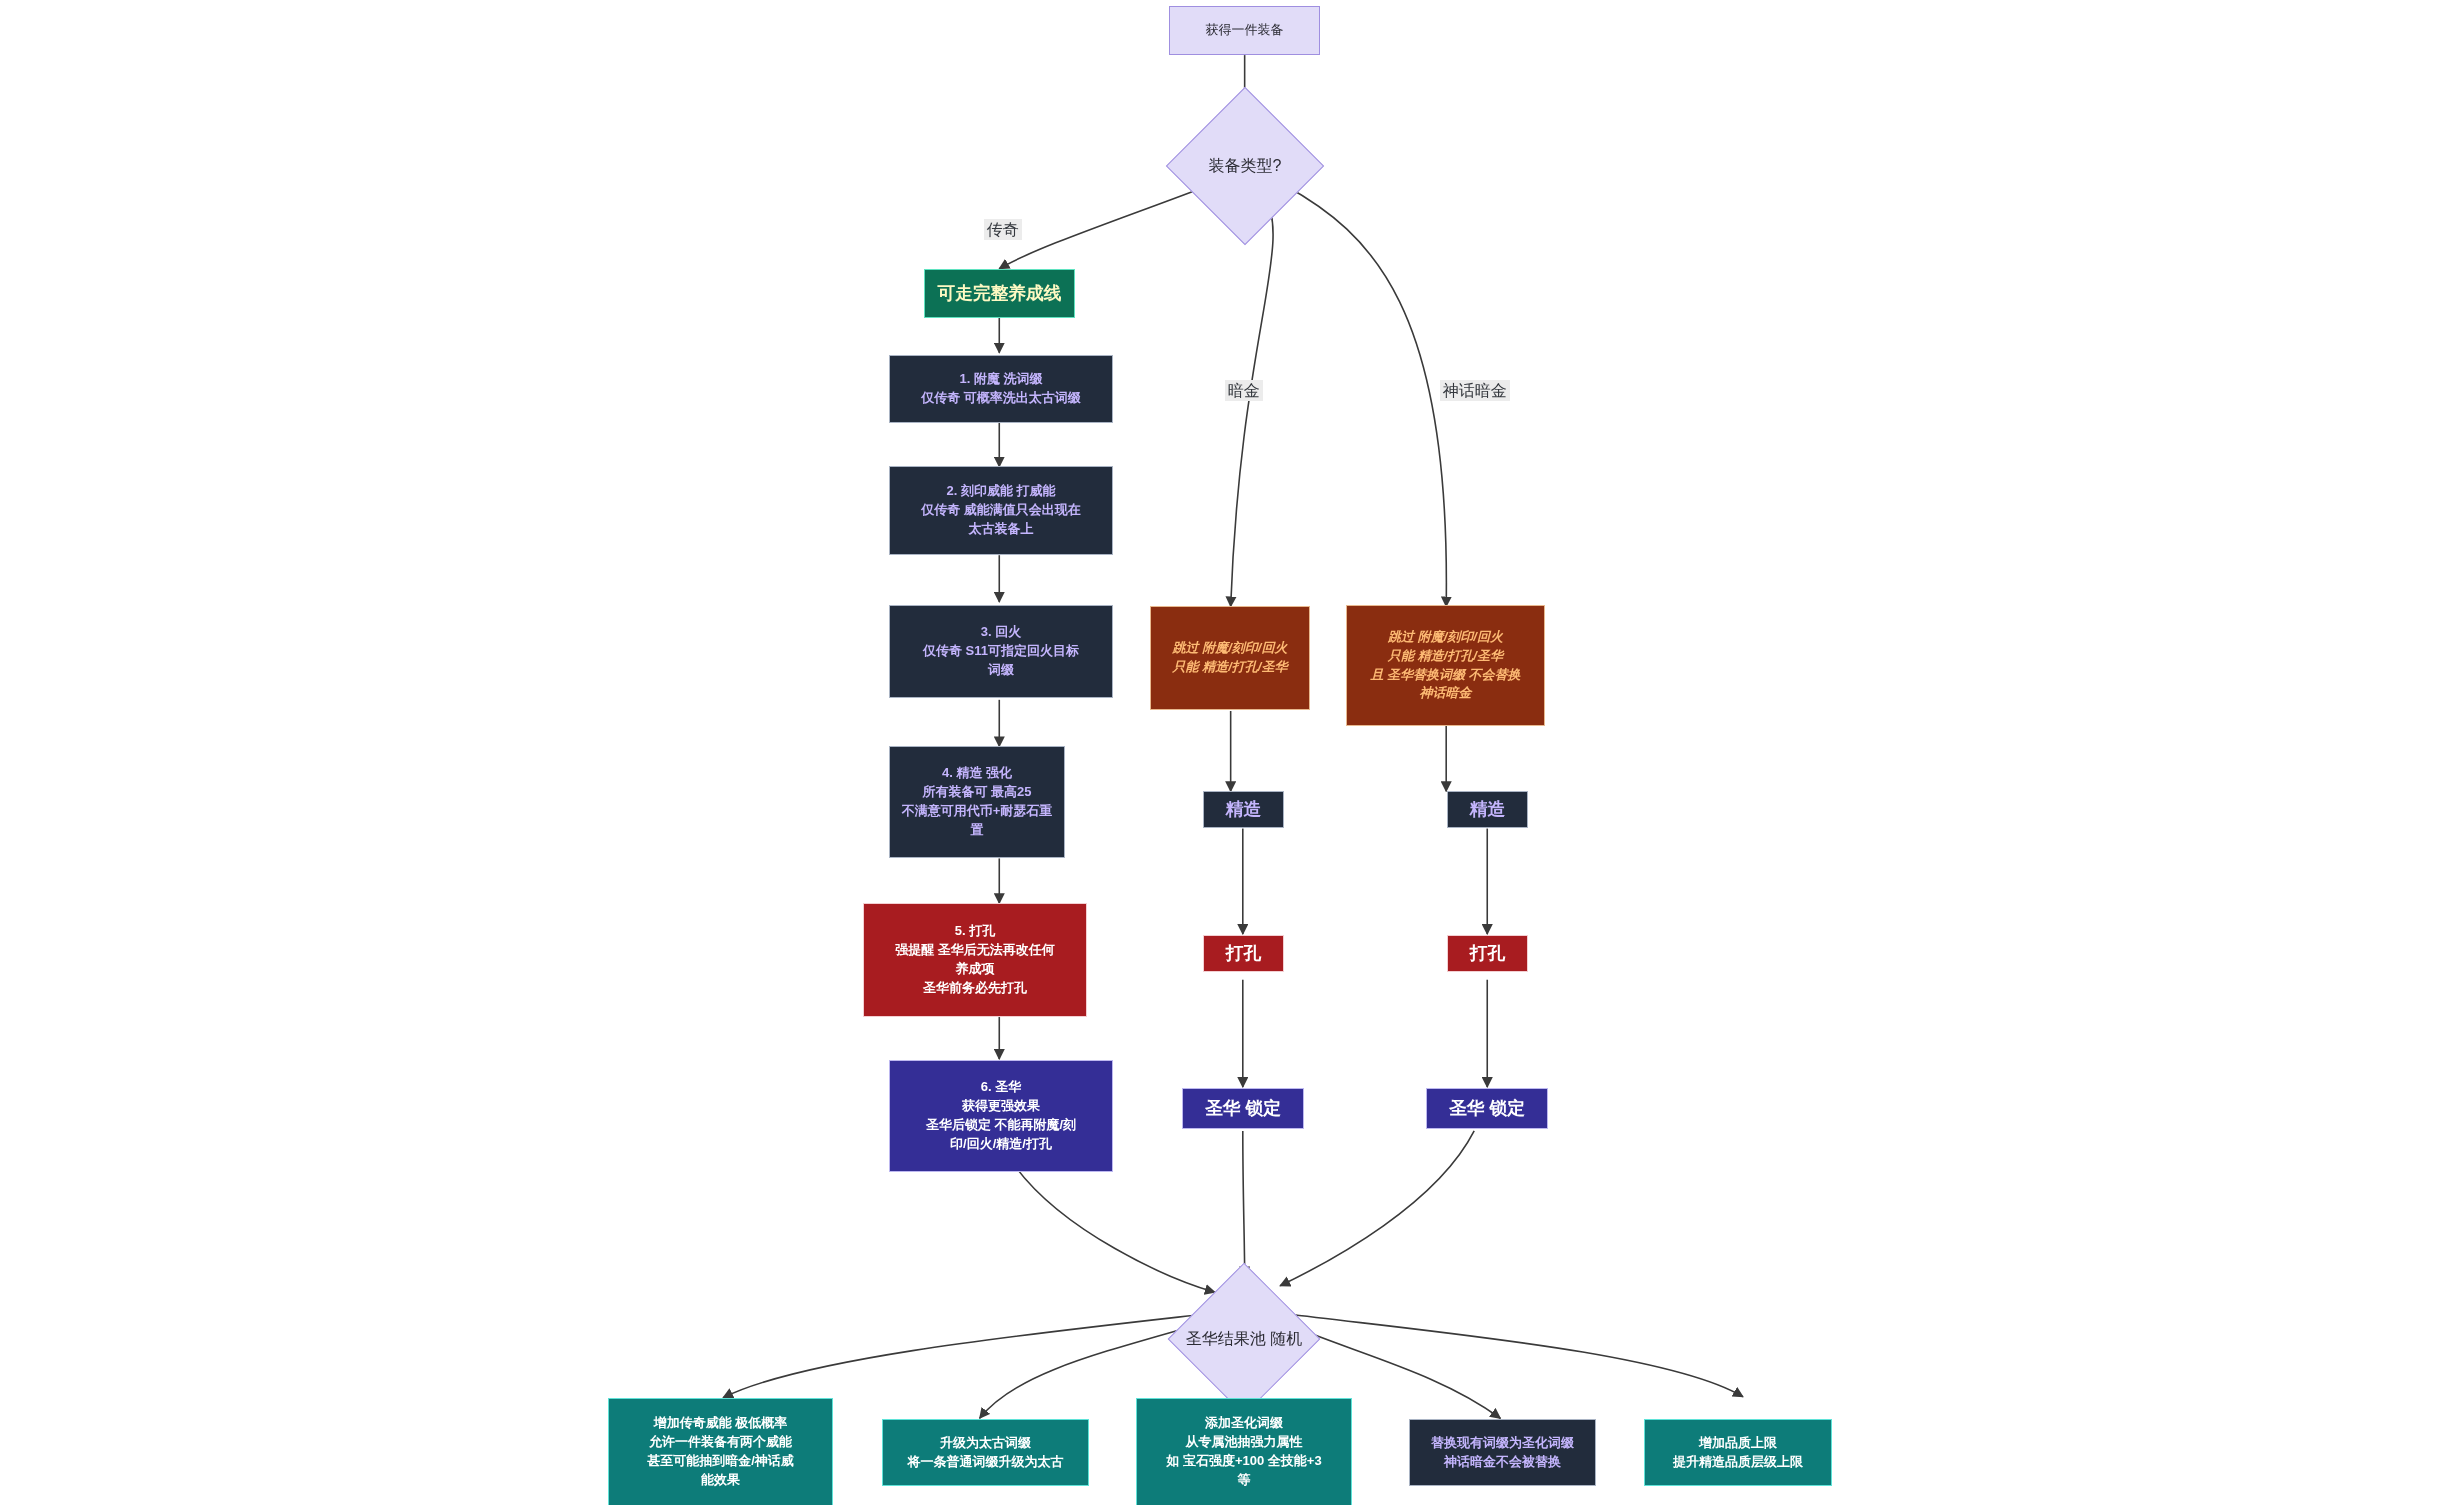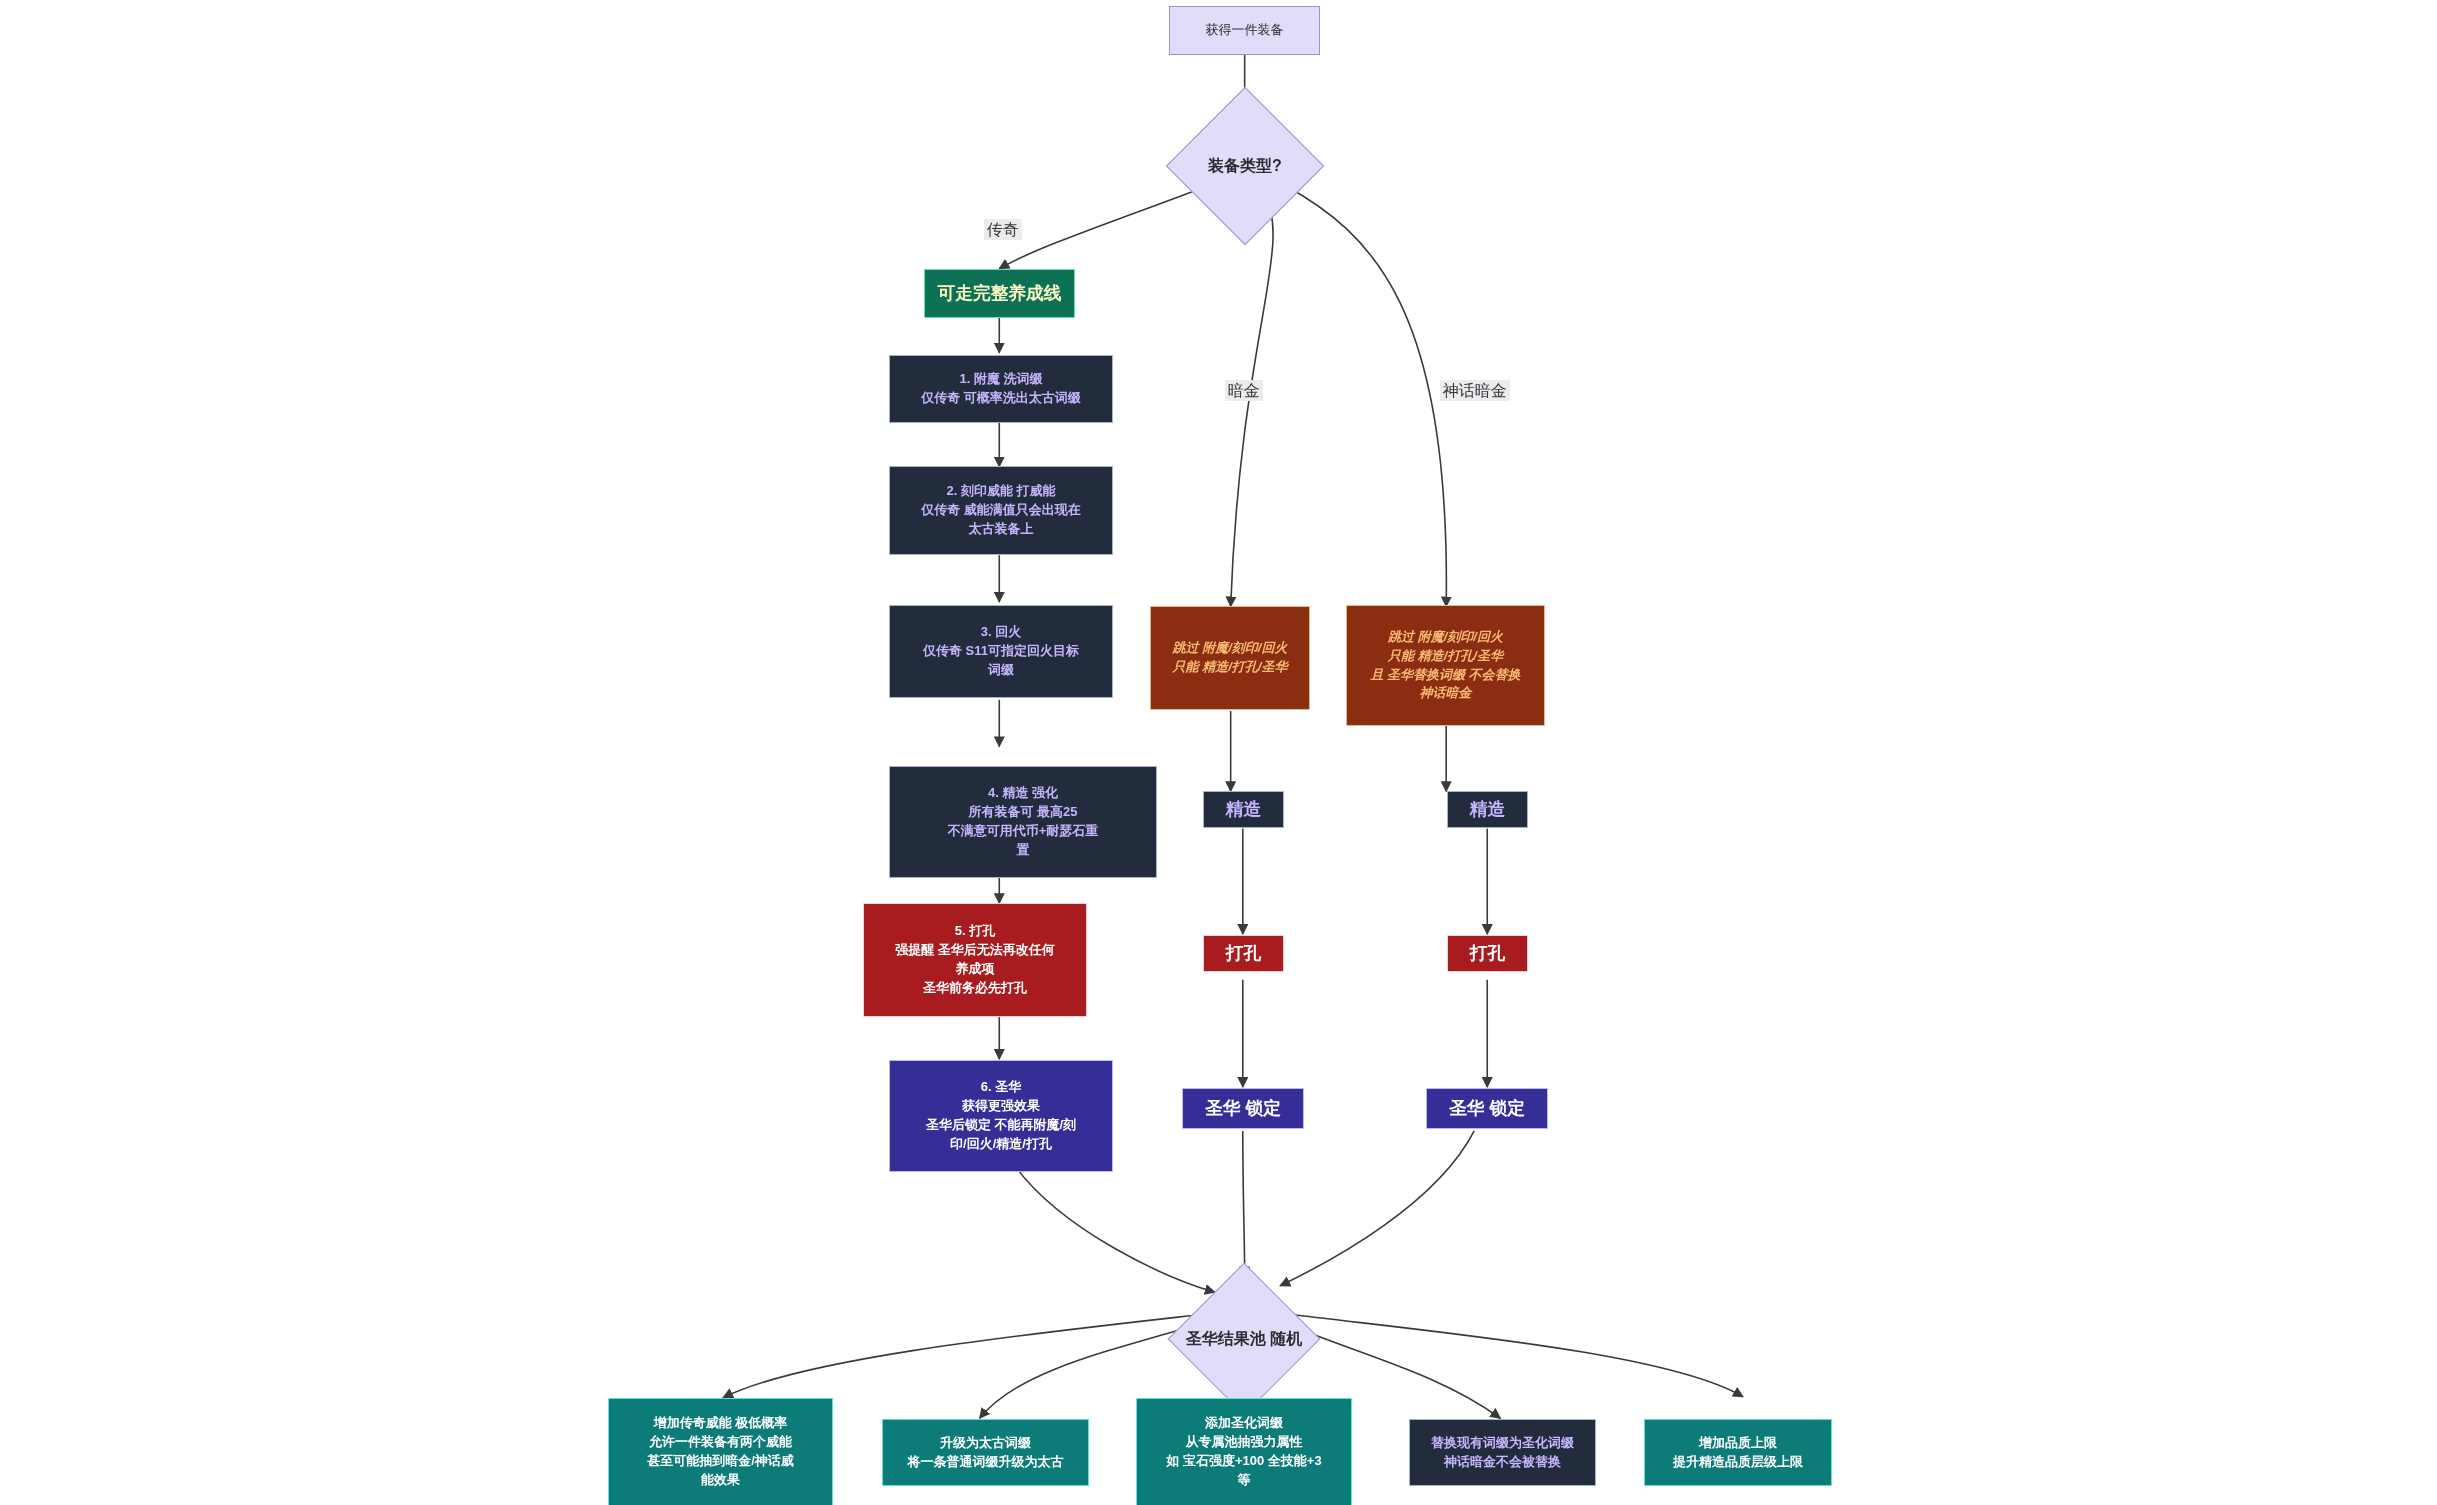--- a/index.html
+++ b/index.html
@@ -43,21 +43,20 @@
     background: #e1dcf8;
     border: 1.5px solid #9f8fe0;
     color: #2b2b33;
     font-weight: normal;
   }
   .n-diamond-wrap {
     position: absolute;
     display: flex;
     align-items: center;
     justify-content: center;
-    font-weight: bold;
   }
   .n-diamond-shape {
     position: absolute;
     left: 0; top: 0;
     width: 100%;
     height: 100%;
     background: #e1dcf8;
     border: 1.5px solid #9f8fe0;
     transform: rotate(45deg);
     box-sizing: border-box;
@@ -186,21 +185,21 @@
 仅传奇 威能满值只会出现在
 太古装备上</span>
   </div>
 
   <div class="node n-dark fs-18" style="left:889px; top:605px; width:224px; height:93px;">
     <span>3. 回火
 仅传奇 S11可指定回火目标
 词缀</span>
   </div>
 
-  <div class="node n-dark fs-18" style="left:889px; top:746px; width:268px; height:112px;margin-top:20px;">
+  <div class="node n-dark fs-18" style="left:889px; top:746px; width:176px; height:112px;">
     <span>4. 精造 强化
 所有装备可 最高25
 不满意可用代币+耐瑟石重
 置</span>
   </div>
 
   <div class="node n-red fs-18" style="left:863px; top:903px; width:224px; height:114px;">
     <span>5. 打孔
 强提醒 圣华后无法再改任何
 养成项

